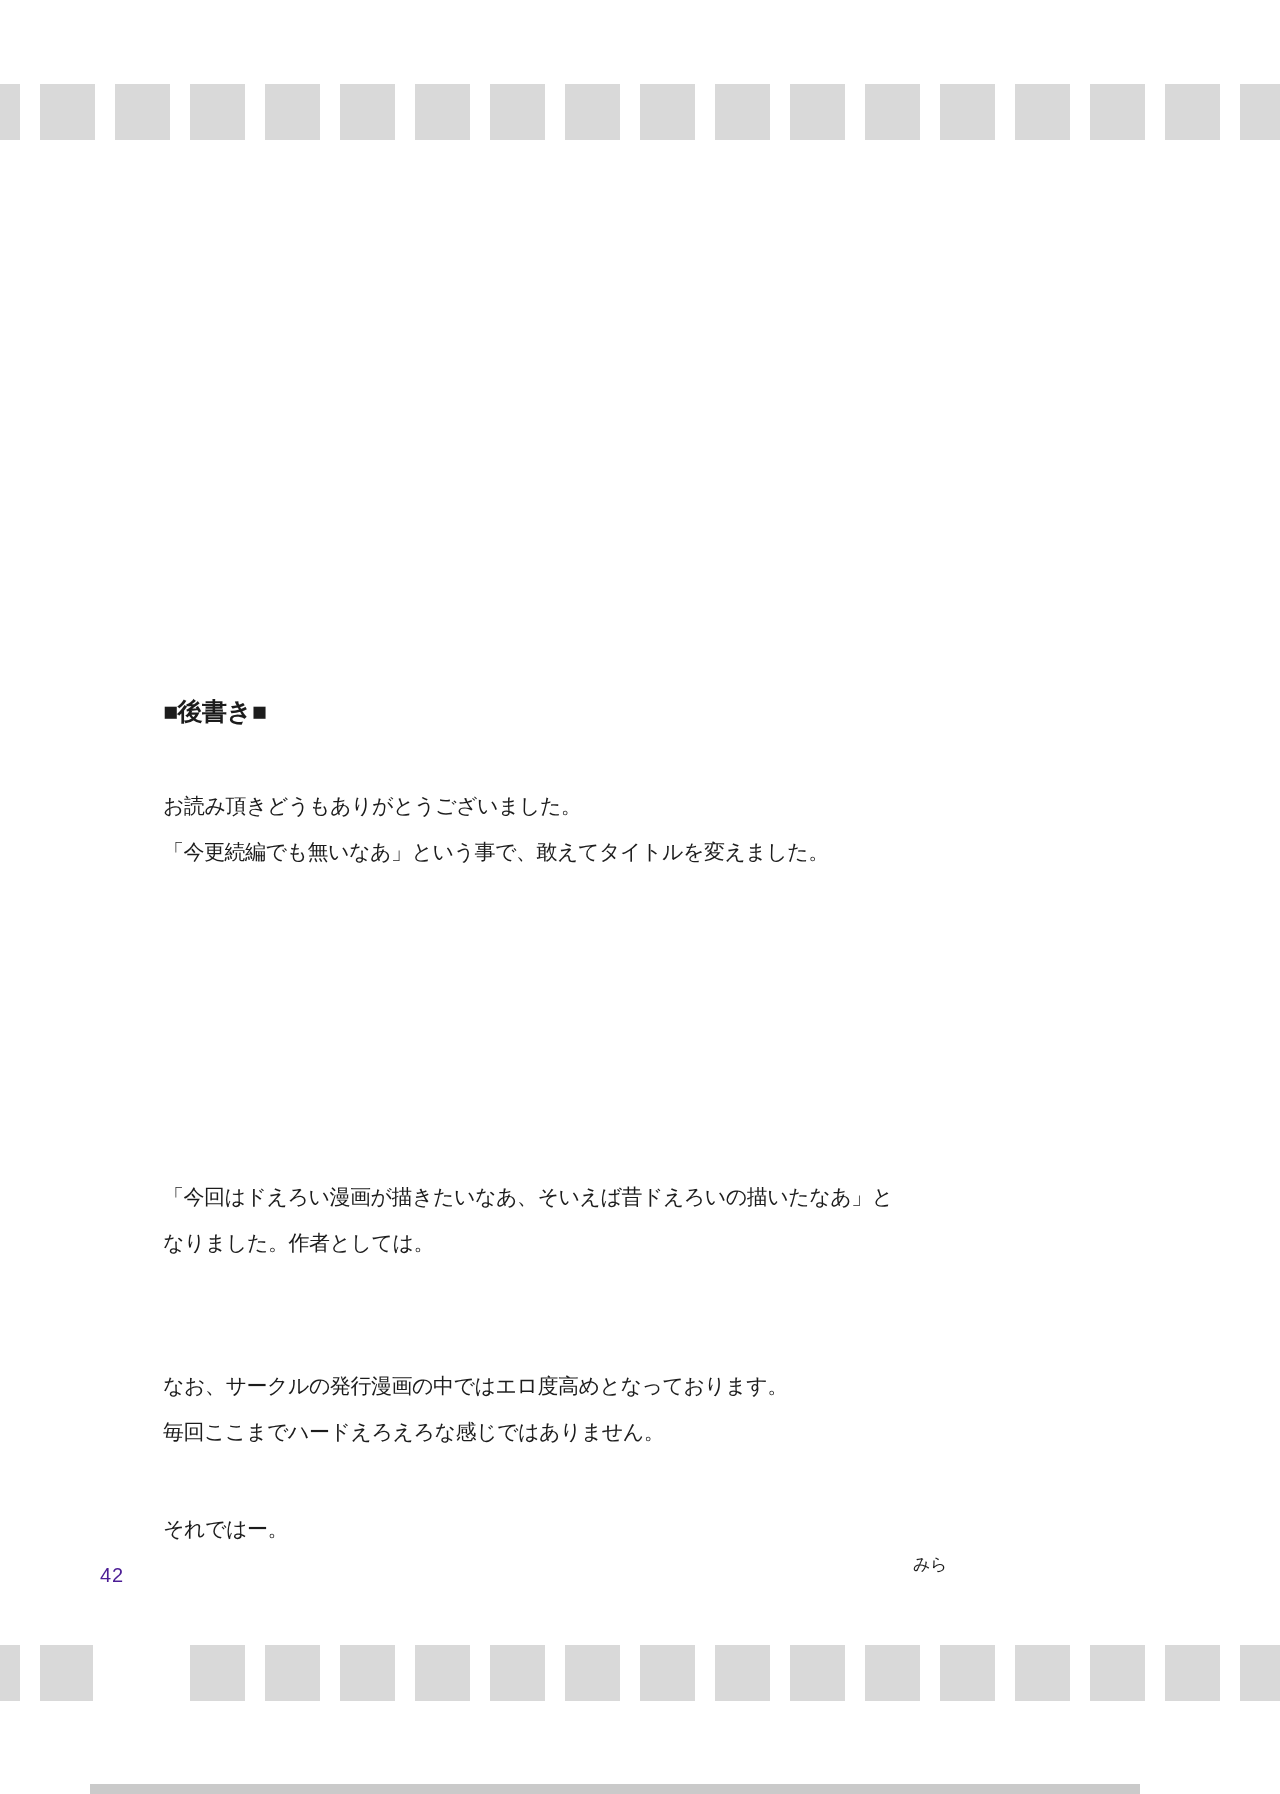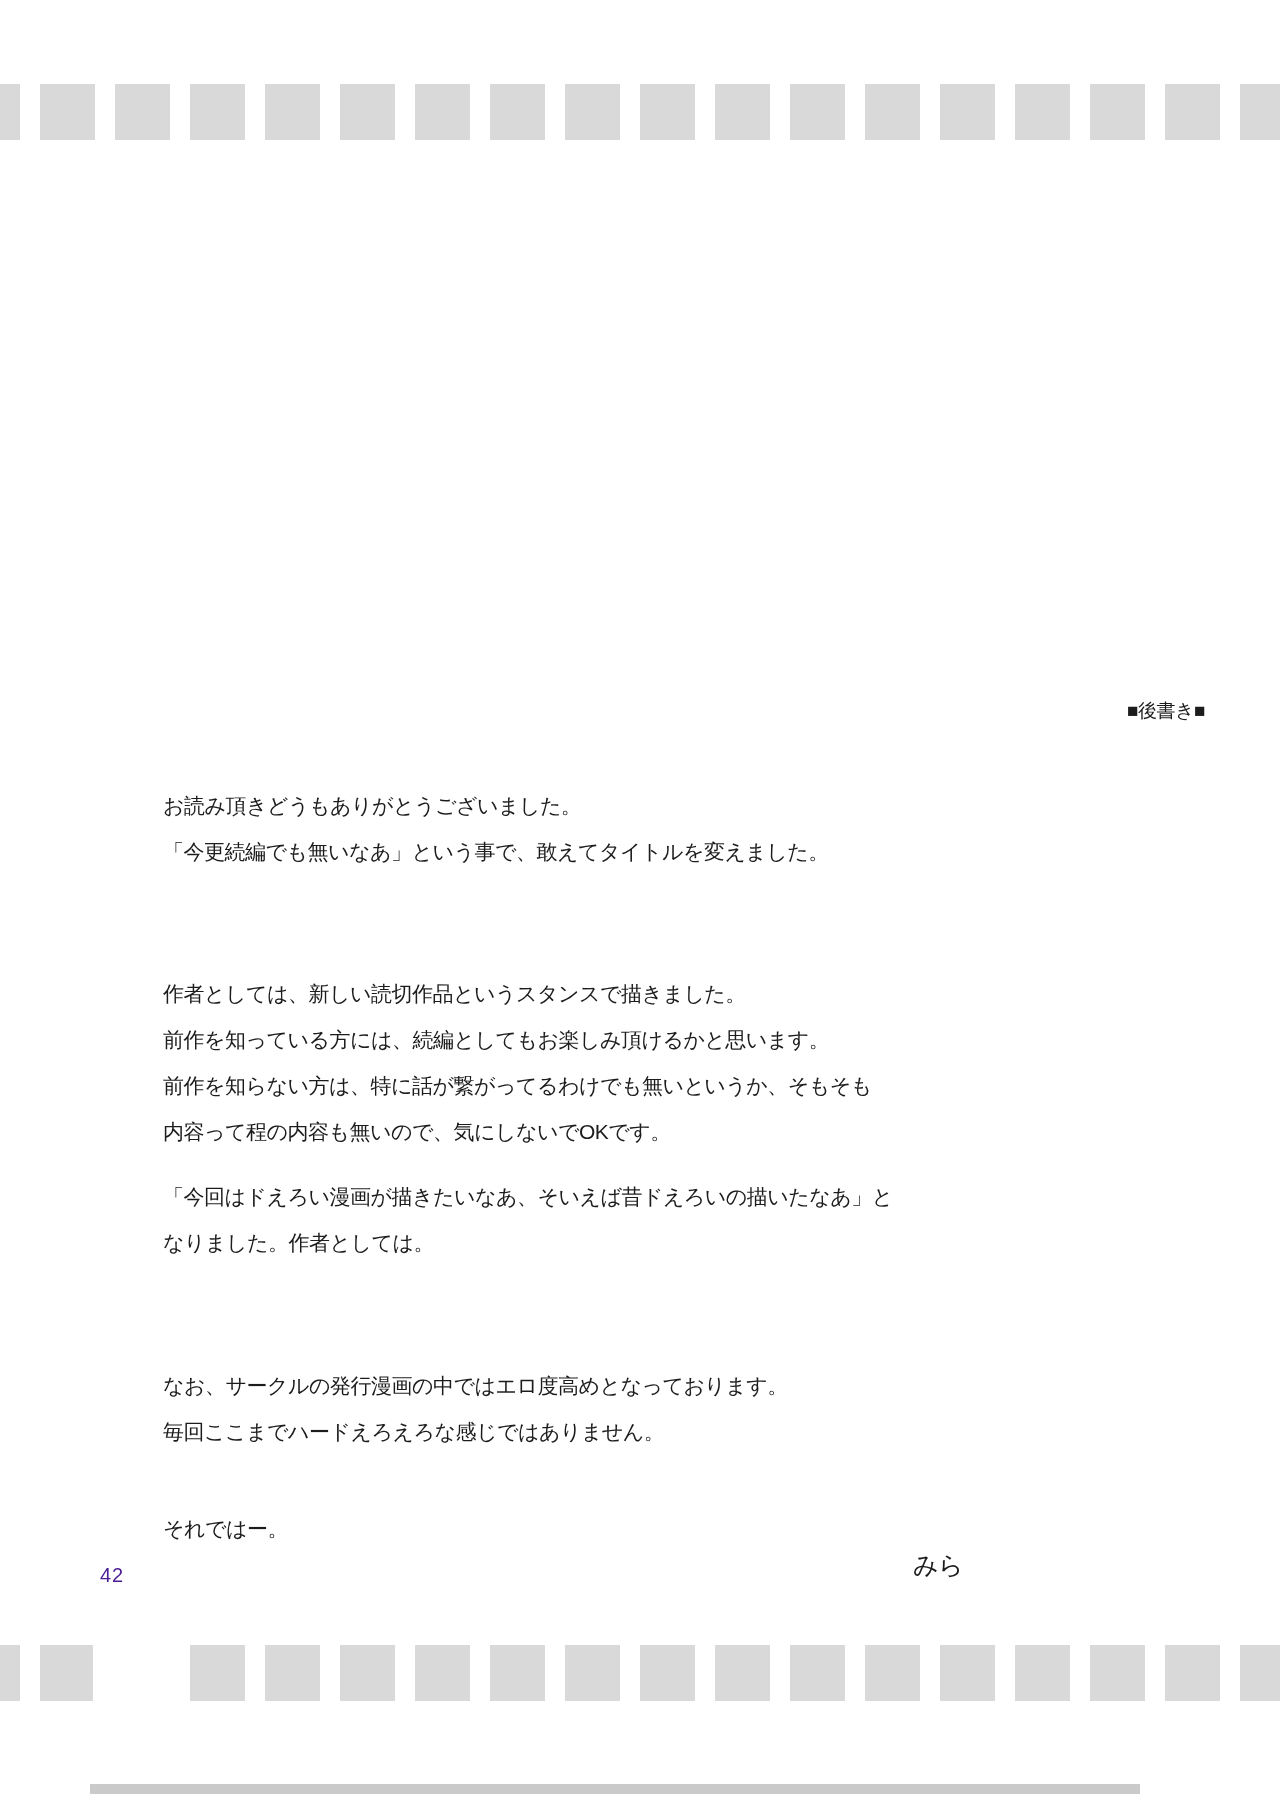--- a/index.html
+++ b/index.html
@@ -48,25 +48,25 @@
     left: 163px;
     top: 0;
     width: 1042px;
     height: 1794px;
   }
   #afterword-title {
     position: absolute;
     left: 0;
     top: 688px;
     width: 100%;
-    text-align: right;
-    font-size: 19px;
+    text-align: left;
+    font-size: 25px;
     line-height: 46px;
     letter-spacing: -0.5px;
-    font-weight: 400;
+    font-weight: 700;
   }
   .para {
     position: absolute;
     left: 0;
     width: 100%;
   }
   .tline {
     font-size: 21px;
     line-height: 46px;
     letter-spacing: -0.5px;
@@ -74,21 +74,21 @@
   }
   #para-1 { top: 783px; }
   #para-2 { top: 971px; }
   #para-3 { top: 1174px; }
   #para-4 { top: 1363px; }
   #para-5 { top: 1506px; }
   #signature {
     position: absolute;
     left: 750px;
     top: 1542px;
-    font-size: 25px;
+    font-size: 17px;
     line-height: 46px;
     letter-spacing: -0.5px;
   }
   #bottom-edge-bar {
     position: absolute;
     left: 90px;
     top: 1784px;
     width: 1050px;
     height: 10px;
     background: #cacaca;
@@ -103,26 +103,20 @@
 
   <div id="content">
 
     <div id="afterword-title">■後書き■</div>
 
     <div id="para-1" class="para">
       <div class="tline">お読み頂きどうもありがとうございました。</div>
       <div class="tline">「今更続編でも無いなあ」という事で、敢えてタイトルを変えました。</div>
     </div>
 
-    <div id="para-2" class="para">
-      <div class="tline">作者としては、新しい読切作品というスタンスで描きました。</div>
-      <div class="tline">前作を知っている方には、続編としてもお楽しみ頂けるかと思います。</div>
-      <div class="tline">前作を知らない方は、特に話が繋がってるわけでも無いというか、そもそも</div>
-      <div class="tline">内容って程の内容も無いので、気にしないでOKです。</div>
-    </div>
 
     <div id="para-3" class="para">
       <div class="tline">「今回はドえろい漫画が描きたいなあ、そいえば昔ドえろいの描いたなあ」と</div>
       <div class="tline">なりました。作者としては。</div>
     </div>
 
     <div id="para-4" class="para">
       <div class="tline">なお、サークルの発行漫画の中ではエロ度高めとなっております。</div>
       <div class="tline">毎回ここまでハードえろえろな感じではありません。</div>
     </div>

